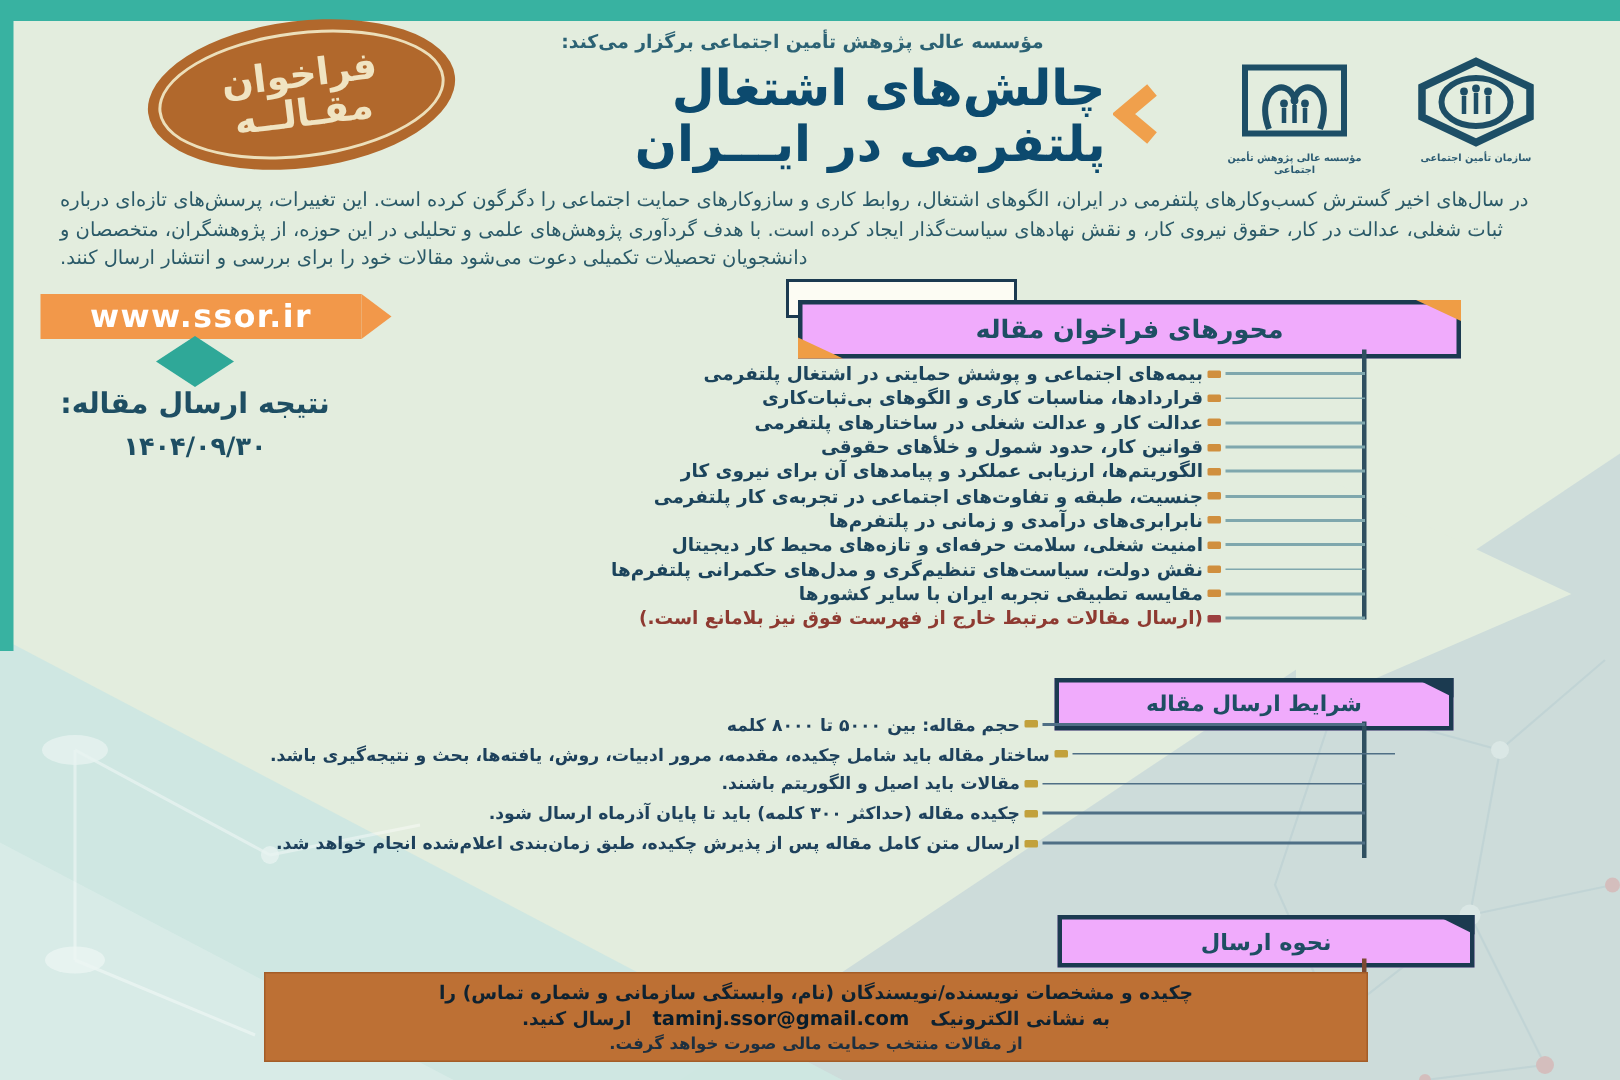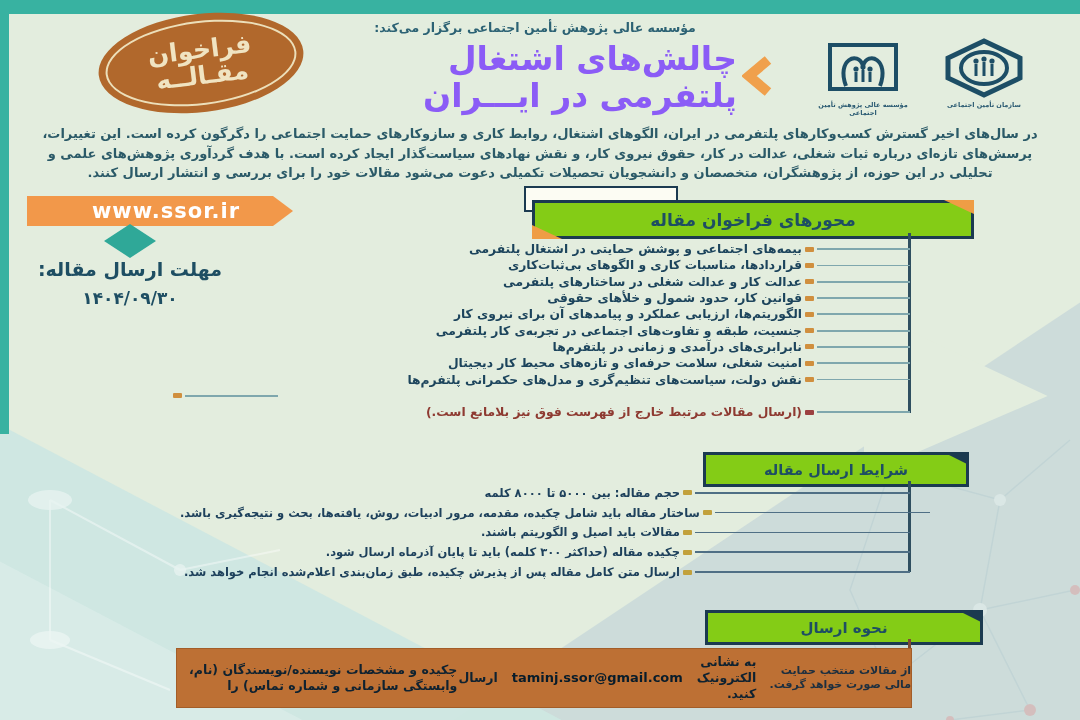--- a/index.html
+++ b/index.html
@@ -26,43 +26,43 @@
     background:#b1682c;border-radius:50%;
     display:flex;flex-direction:column;align-items:center;justify-content:center;
   }
   .stamp::before{content:"";position:absolute;inset:7px;border:2.5px solid #ecdfba;border-radius:50%;}
   .stamp-line{color:#f0e4c2;font-weight:bold;font-size:25px;line-height:26px;direction:rtl;}
 
   
   .kicker{right:345px;top:20px;width:400px;text-align:center;direction:rtl;
     font-size:12.5px;font-weight:bold;color:#2c6274;}
   .title{right:343px;top:40px;width:420px;text-align:right;direction:rtl;
-    font-size:33px;line-height:37px;font-weight:bold;color:#8b5cf6;}
+    font-size:33px;line-height:37px;font-weight:bold;color:#0c4a6e;}
   .chevron{left:742px;top:56px;}
   .logo-cap{font-size:6.5px;color:#2a5a72;text-align:center;direction:rtl;font-weight:bold;}
 
   
-  .intro{left:40px;top:124px;width:1000px;direction:rtl;text-align:center;
-    font-size:13px;line-height:19.5px;font-weight:bold;color:#2b5a68;}
+  .intro{left:40px;top:124px;width:1000px;direction:rtl;text-align:left;
+    font-size:13px;line-height:19.5px;font-weight:normal;color:#2b5a68;}
 
   
   .banner{left:27px;top:196px;height:30px;display:flex;align-items:stretch;cursor:pointer;}
   .banner-body{background:#f2984a;width:214px;display:flex;align-items:center;justify-content:center;
-    color:#ffffff;font-weight:bold;font-size:21px;letter-spacing:1px;direction:ltr;padding-left:32px;}
+    color:#ffffff;font-weight:bold;font-size:21px;letter-spacing:1px;direction:ltr;}
   .banner-tip{width:0;height:0;border-top:15px solid transparent;border-bottom:15px solid transparent;
     border-left:20px solid #f2984a;}
   .diamond{left:104px;top:224px;width:52px;height:34px;background:#2fa898;
     clip-path:polygon(50% 0,100% 50%,50% 100%,0 50%);}
   .deadline-label{left:10px;top:258px;width:240px;text-align:center;direction:rtl;
     font-size:19px;font-weight:bold;color:#1e4e63;}
   .deadline-date{left:10px;top:288px;width:240px;text-align:center;direction:rtl;
     font-size:17px;font-weight:bold;color:#1e4e63;}
 
   
-  .sec-box{position:absolute;background:#84cc16;border:3px solid #1b3a50;
+  .sec-box{position:absolute;background:#f0abfc;border:3px solid #1b3a50;
     display:flex;align-items:center;justify-content:center;
     font-weight:bold;color:#1e4e63;direction:rtl;}
   .box-topics::before{content:"";position:absolute;left:-3px;bottom:-3px;
     border-bottom:14px solid #ef9d45;border-right:30px solid transparent;}
   .box-topics::after{content:"";position:absolute;right:-3px;top:-3px;
     border-top:14px solid #ef9d45;border-left:30px solid transparent;}
   .box-navy::after{content:"";position:absolute;right:-3px;top:-3px;
     border-top:13px solid #1b3a50;border-left:26px solid transparent;}
   .decor-tab{left:524px;top:186px;width:150px;height:22px;background:#fcfcf3;border:2px solid #1b3a50;}
 
@@ -78,21 +78,21 @@
   .t-bullet{width:9px;height:5px;background:#d08f3e;border-radius:1px;margin:0 3px;flex:none;}
   .c-bullet{width:9px;height:5px;background:#c2a13c;border-radius:1px;margin:0 3px;flex:none;}
   .t-line{width:93px;height:1.8px;background:#7fa7ad;flex:none;}
   .c-line{width:215px;height:1.6px;background:#4f6f85;flex:none;}
   .t-row.red .t-text{color:#8e3a31;}
   .t-row.red .t-bullet{background:#9c4040;}
 
   
   .vline-orange{position:absolute;left:908px;top:639px;width:2.5px;height:10px;background:#7c4a34;}
   .obox{left:176px;top:648px;width:734px;height:58px;background:#bd7034;border:1px solid #a35d28;
-    display:flex;flex-direction:row;align-items:center;justify-content:center;gap:1px;}
+    display:flex;flex-direction:column;align-items:center;justify-content:center;gap:1px;}
   .obox-line{direction:rtl;font-size:12.5px;font-weight:bold;color:#0f2230;line-height:16px;}
   .obox-note{direction:rtl;font-size:11px;font-weight:bold;color:#1d2f3f;line-height:14px;}
   .email{direction:ltr;unicode-bidi:embed;font-size:13px;font-weight:bold;color:#081c2a;
     margin:0 14px;cursor:pointer;}
 </style>
 </head>
 <body>
 
 <div>
 
@@ -166,21 +166,21 @@
   <div class="abs logo-cap" style="left:938px;top:101px;width:92px">سازمان تأمین اجتماعی</div>
 
   <div class="abs intro">در سال‌های اخیر گسترش کسب‌وکارهای پلتفرمی در ایران، الگوهای اشتغال، روابط کاری و سازوکارهای حمایت اجتماعی را دگرگون کرده است. این تغییرات، پرسش‌های تازه‌ای درباره ثبات شغلی، عدالت در کار، حقوق نیروی کار، و نقش نهادهای سیاست‌گذار ایجاد کرده است. با هدف گردآوری پژوهش‌های علمی و تحلیلی در این حوزه، از پژوهشگران، متخصصان و دانشجویان تحصیلات تکمیلی دعوت می‌شود مقالات خود را برای بررسی و انتشار ارسال کنند.</div>
 
   <div class="abs banner">
     <div class="banner-body">www.ssor.ir</div>
     <div class="banner-tip"></div>
   </div>
 
   <div class="abs diamond"></div>
-  <div class="abs deadline-label">مهلت ارسال مقاله:</div>
+  <div class="abs deadline-label">نتیجه ارسال مقاله:</div>
   <div class="abs deadline-date">۱۴۰۴/۰۹/۳۰</div>
 
   <div class="abs decor-tab"></div>
   <div class="sec-box box-topics" style="left:532px;top:200px;width:436px;height:33px;font-size:17px">محورهای فراخوان مقاله</div>
   <div class="vline" style="left:908px;top:233px;height:180px"></div>
 
   <div class="rows" style="left:170px;top:241px;width:740px">
     <div class="t-row">
         <span class="t-text">بیمه‌های اجتماعی و پوشش حمایتی در اشتغال پلتفرمی</span>
         <span class="t-bullet"></span>
@@ -220,34 +220,35 @@
         <span class="t-text">امنیت شغلی، سلامت حرفه‌ای و تازه‌های محیط کار دیجیتال</span>
         <span class="t-bullet"></span>
         <span class="t-line"></span>
       </div>
     <div class="t-row">
         <span class="t-text">نقش دولت، سیاست‌های تنظیم‌گری و مدل‌های حکمرانی پلتفرم‌ها</span>
         <span class="t-bullet"></span>
         <span class="t-line"></span>
       </div>
     <div class="t-row">
+        <span class="t-text">مقایسه تطبیقی تجربه ایران با سایر کشورها</span>
         <span class="t-bullet"></span>
         <span class="t-line"></span>
       </div>
     <div class="t-row red">
         <span class="t-text">(ارسال مقالات مرتبط خارج از فهرست فوق نیز بلامانع است.)</span>
         <span class="t-bullet"></span>
         <span class="t-line"></span>
       </div>
   </div>
 
   <div class="sec-box box-navy" style="left:703px;top:452px;width:260px;height:29px;font-size:14.5px">شرایط ارسال مقاله</div>
   <div class="vline" style="left:908px;top:481px;height:91px"></div>
 
-  <div class="rows" style="left:180px;top:483px;width:730px">
+  <div class="rows" style="left:180px;top:473px;width:730px">
     <div class="c-row">
         <span class="c-text">حجم مقاله: بین ۵۰۰۰ تا ۸۰۰۰ کلمه</span>
         <span class="c-bullet"></span>
         <span class="c-line"></span>
       </div>
     <div class="c-row">
         <span class="c-text">ساختار مقاله باید شامل چکیده، مقدمه، مرور ادبیات، روش، یافته‌ها، بحث و نتیجه‌گیری باشد.</span>
         <span class="c-bullet"></span>
         <span class="c-line"></span>
       </div>

